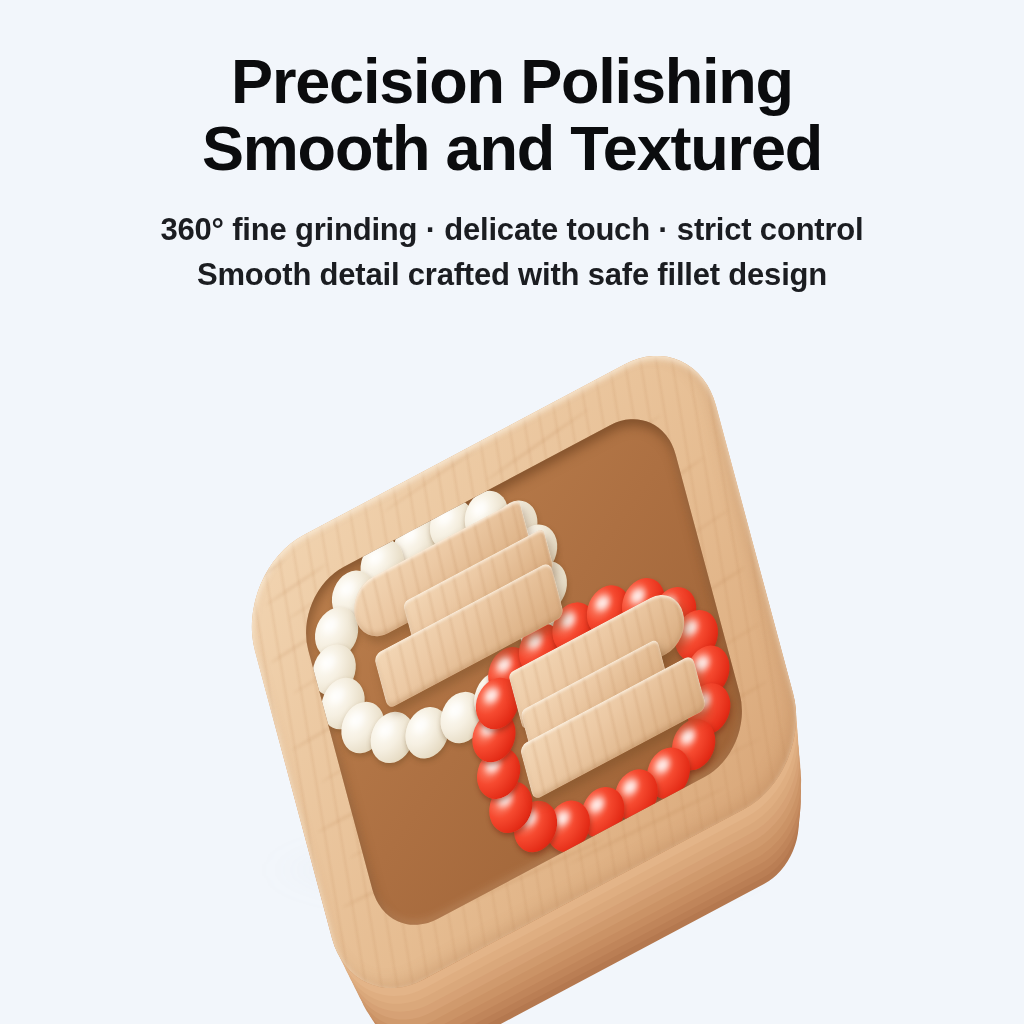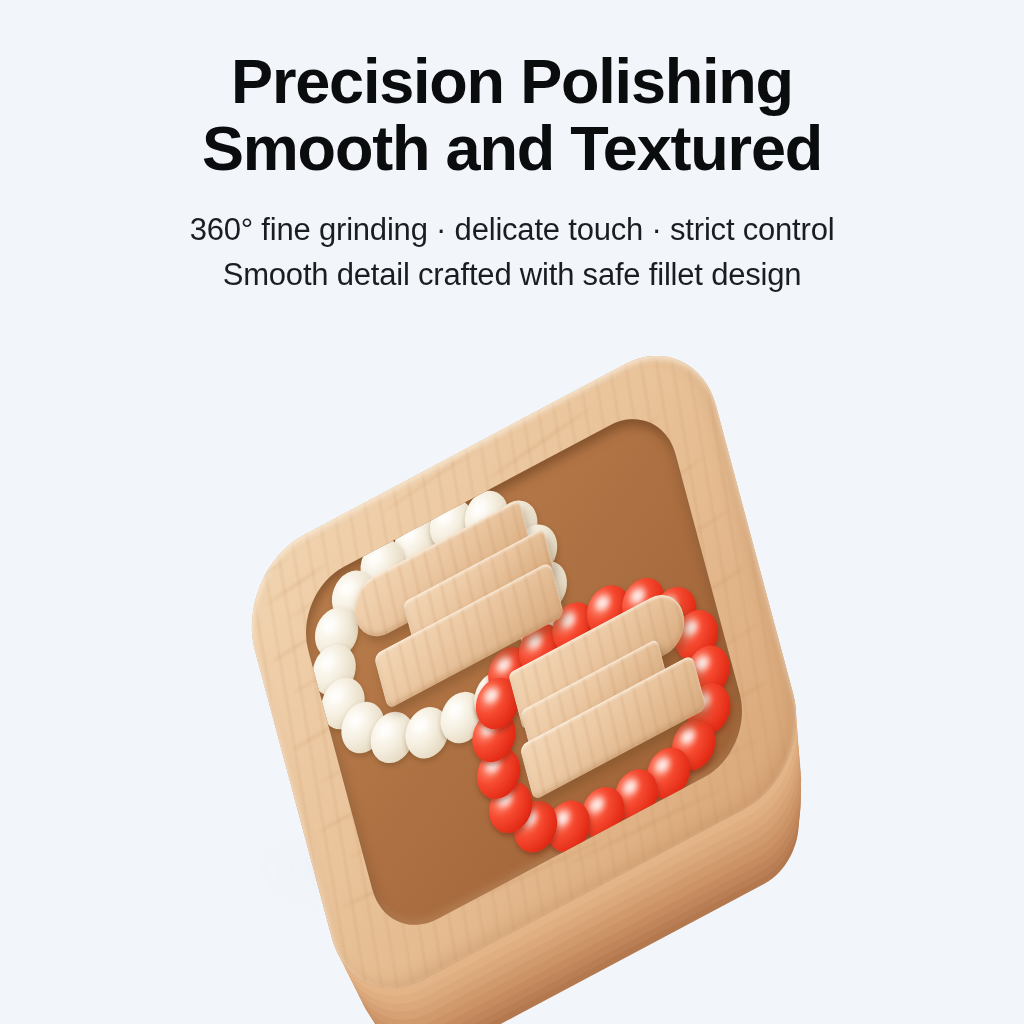--- a/index.html
+++ b/index.html
@@ -29,21 +29,21 @@
     font-weight:700;
     font-size:63px;
     line-height:1.06;
     letter-spacing:-1.2px;
   }
   .headline-line { display:block; }
 
   .subtitle {
     margin-top:25px;
     color:#1b1d21;
-    font-weight:400;
+    font-weight:700;
     font-size:31px;
     line-height:1.47;
     letter-spacing:-0.2px;
   }
   .subtitle-line { display:block; }
 
   
   .product-stage {
     position:absolute;
     left:0; top:360px;

